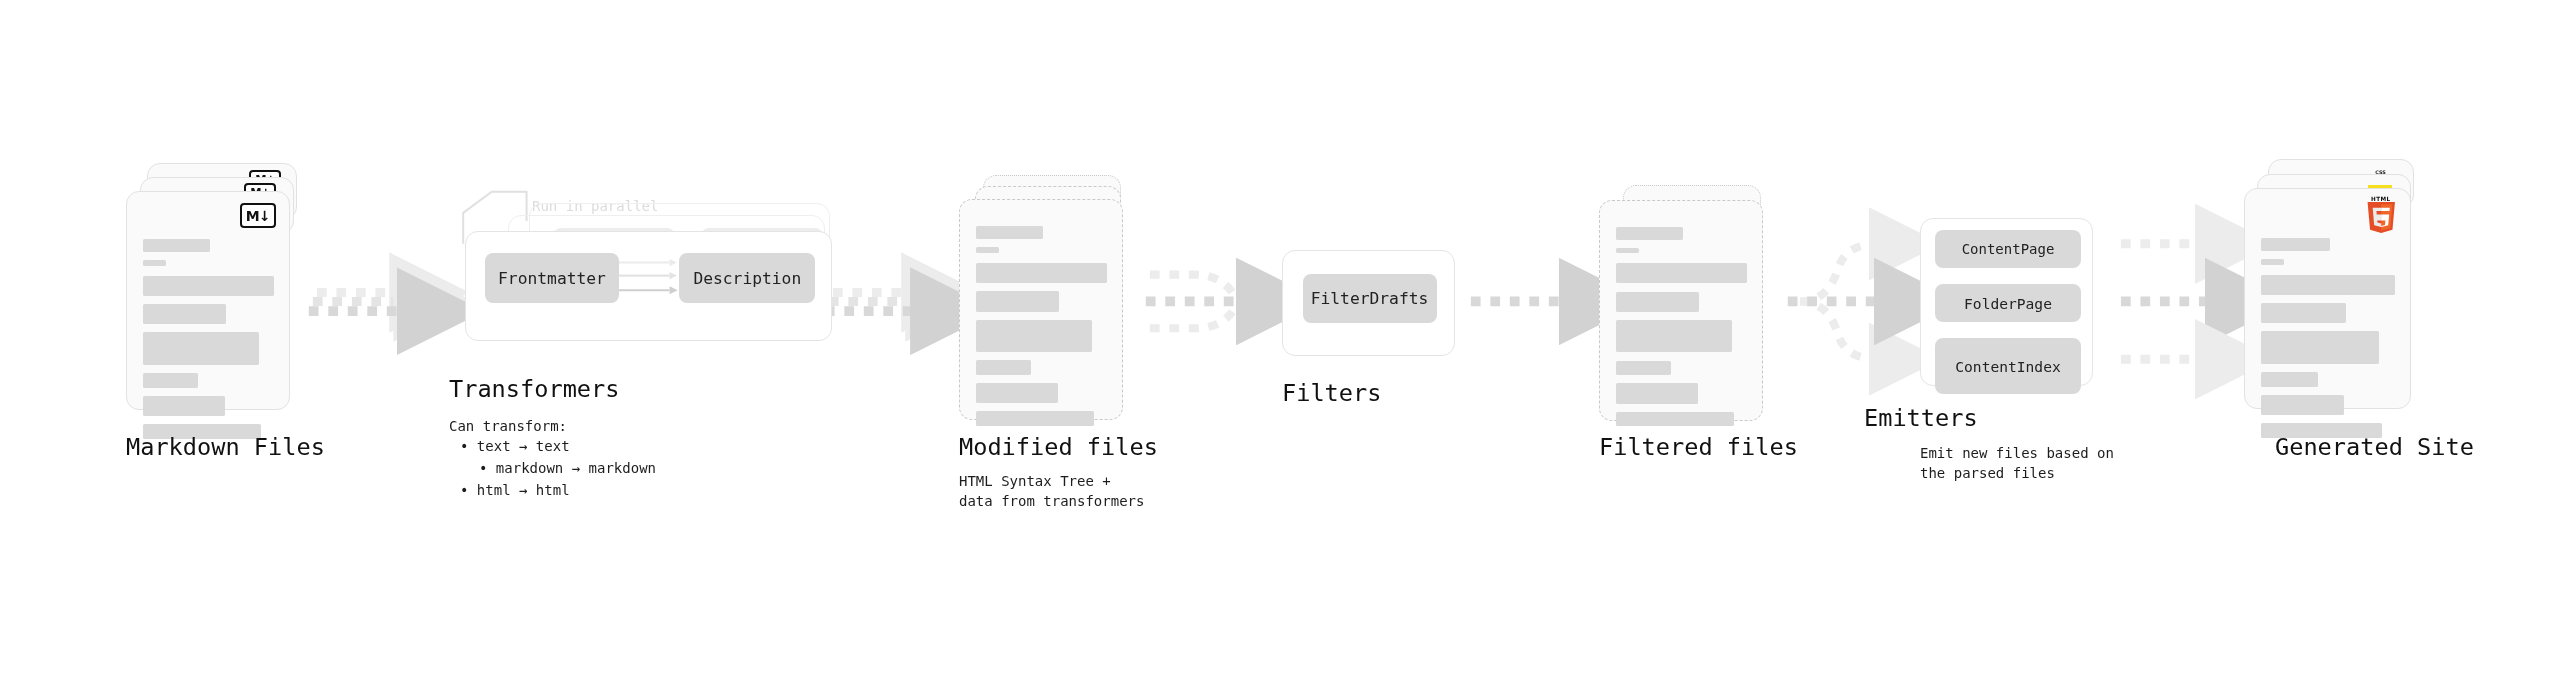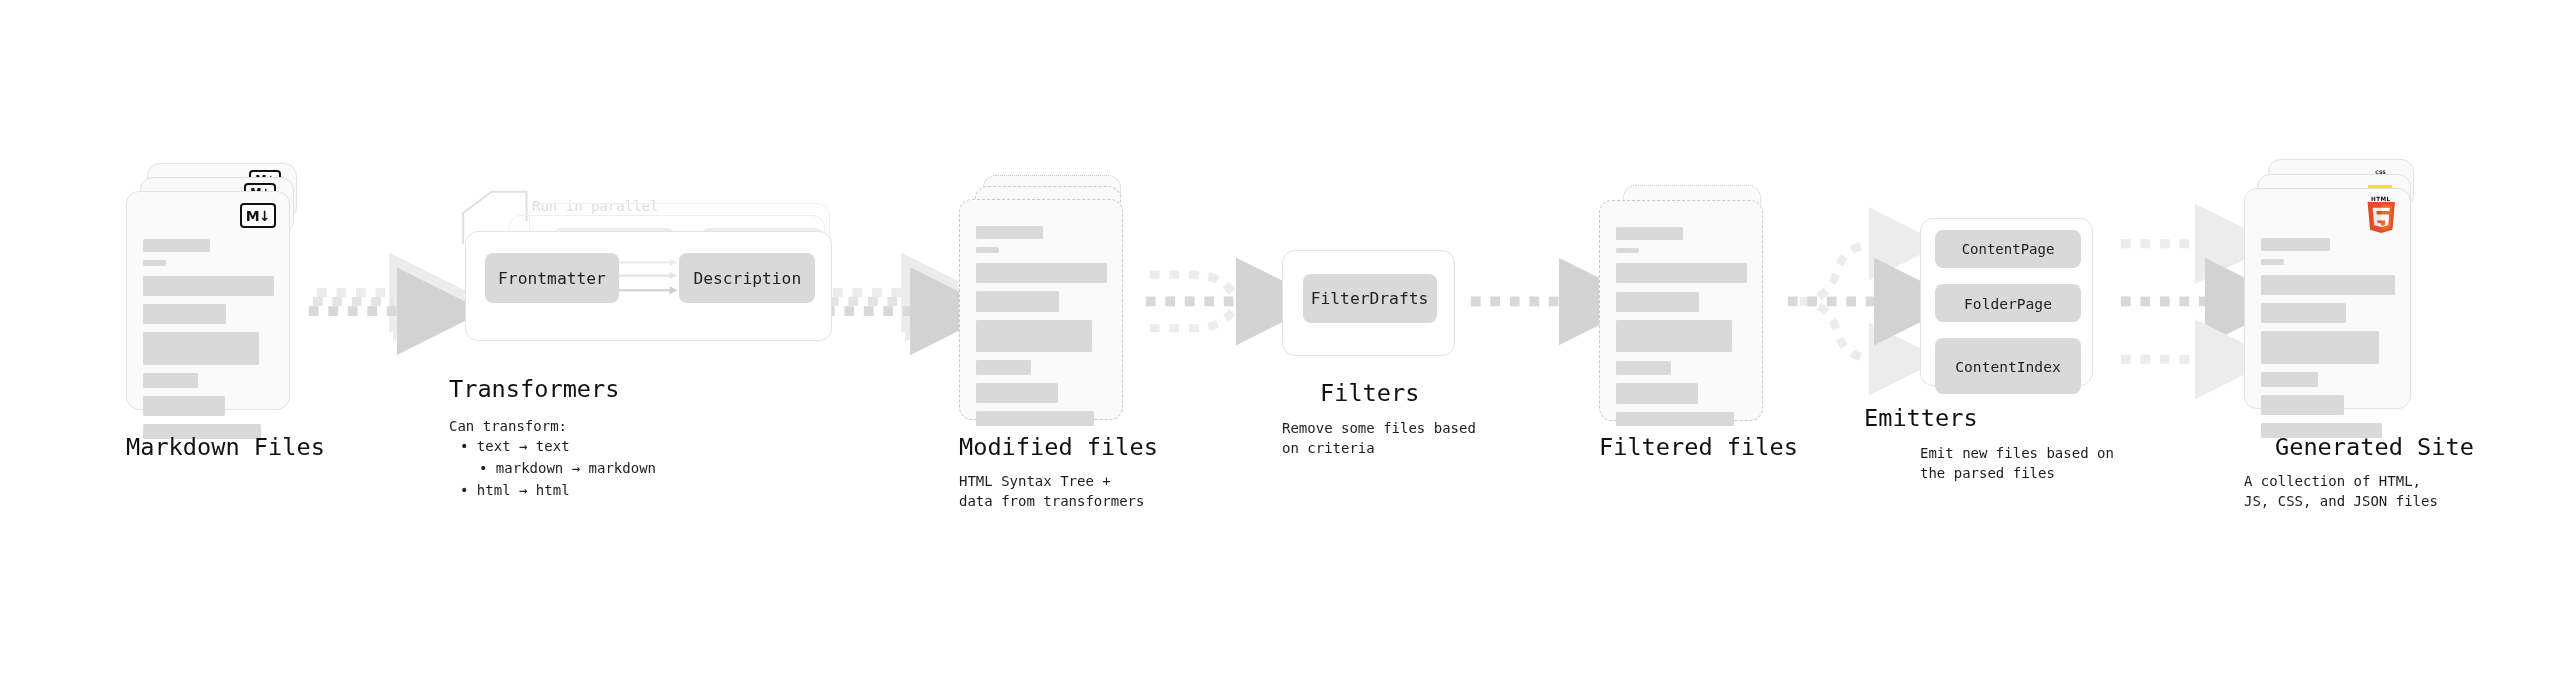--- a/index.html
+++ b/index.html
@@ -237,23 +237,21 @@
   <div class="sub" style="left:959px;top:471px;">HTML Syntax Tree +
 data from transformers</div>
 
   <div class="node" style="left:1282px;top:250px;">
     <div class="gcard" style="left:0px;top:0px;width:173px;height:106px;">
       <div class="chip" style="left:19.5px;top:23px;width:134px;height:49px;">
         <span>FilterDrafts</span>
       </div>
     </div>
   </div>
-  <div class="title" style="left:1320px;top:379px;text-align:center;">Filters</div>
-  <div class="sub" style="left:1282px;top:418px;">Remove some files based
-on criteria</div>
+  <div class="title" style="left:1282px;top:379px;text-align:center;">Filters</div>
 
   <div class="node" style="left:1599px;top:185px;">
     <div class="docstack" style="width:175px;height:260px;">
       <div class="doc dotted" style="left:24.4px;top:0px;width:138px;height:41px;"></div>
       <div class="doc dashed" style="left:0px;top:14.6px;width:164px;height:221px;">
         <div class="bars" style="top:26px;">
           <div class="bar" style="width:51%;height:13px;"></div>
           <div class="bar" style="width:17%;height:5.7px;margin-bottom:9.8px;"></div>
           <div class="bar" style="width:100%;height:20.3px;"></div>
           <div class="bar" style="width:63%;height:20.3px;"></div>
@@ -315,17 +313,15 @@
           <div class="bar" style="width:63%;height:20.3px;"></div>
           <div class="bar" style="width:88%;height:32.5px;"></div>
           <div class="bar" style="width:42%;height:14.6px;"></div>
           <div class="bar" style="width:62%;height:20.3px;"></div>
           <div class="bar" style="width:90%;height:14.6px;"></div>
         </div>
       </div>
     </div>
   </div>
   <div class="title" style="left:2244px;top:433px;margin-left:31px;">Generated Site</div>
-  <div class="sub" style="left:2244px;top:471px;">A collection of HTML,
-JS, CSS, and JSON files</div>
 
 </div>
 
 
 </body></html>

